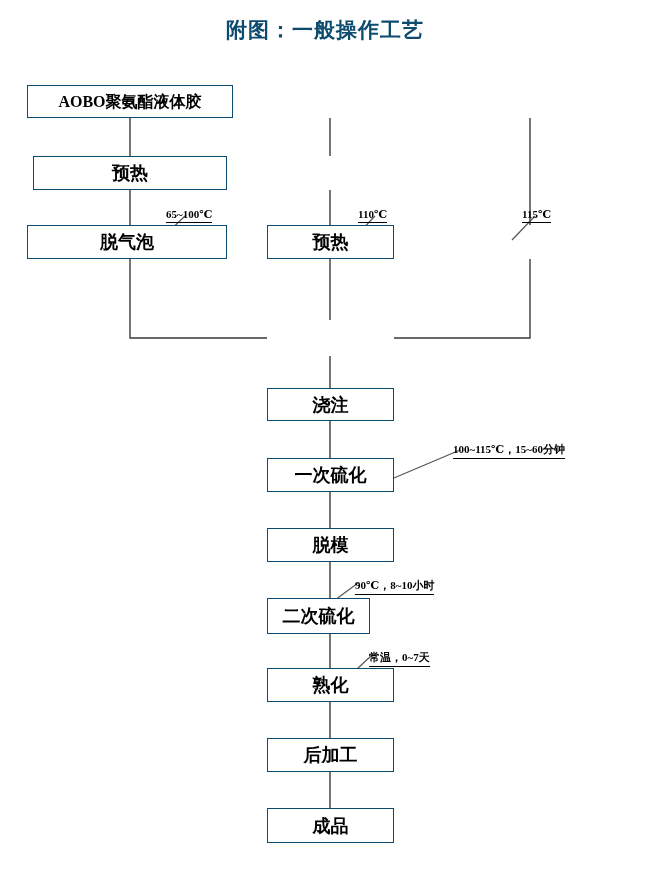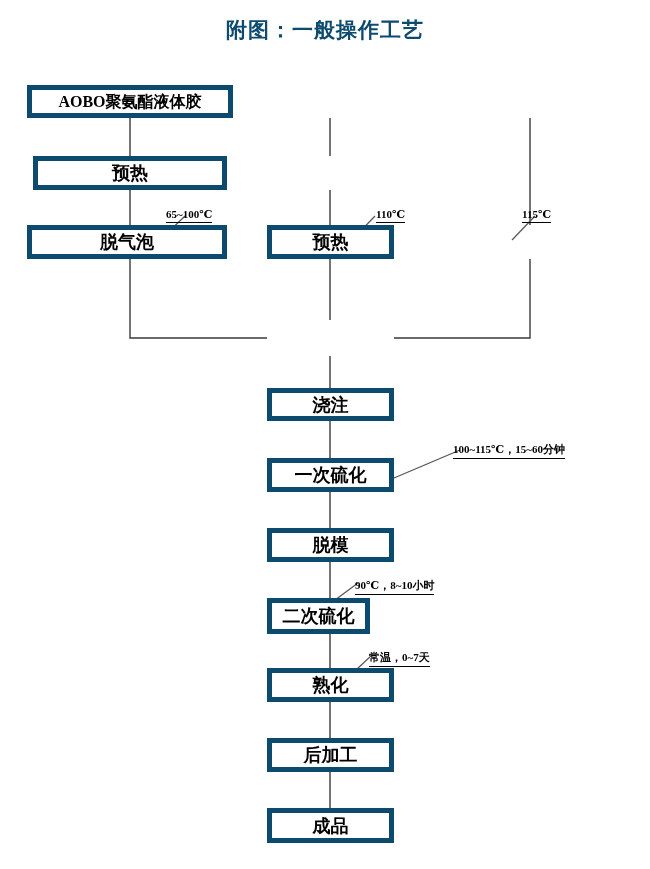--- a/index.html
+++ b/index.html
@@ -25,21 +25,21 @@
     text-align: center;
     font-size: 21px;
     font-weight: bold;
     letter-spacing: 1px;
     color: #0c4a6e;
     font-family: "Liberation Serif", "DejaVu Serif", serif;
   }
   .node {
     position: absolute;
     box-sizing: border-box;
-    border: 5px solid #0c4a6e;
+    border: 1px solid #0c4a6e;
     background: #ffffff;
     color: #000000;
     display: flex;
     align-items: center;
     justify-content: center;
     font-size: 18px;
     font-weight: bold;
     font-family: "Liberation Serif", "DejaVu Serif", serif;
     line-height: 1;
     white-space: nowrap;
@@ -113,21 +113,21 @@
   </svg>
 
   <div class="node small-text" style="left:27px; top:85px; width:206px; height:33px;">AOBO聚氨酯液体胶</div>
 
   <div class="node" style="left:33px; top:156px; width:194px; height:34px;">预热</div>
 
   <div class="node" style="left:27px; top:225px; width:200px; height:34px;">脱气泡</div>
   <div class="node" style="left:267px; top:225px; width:127px; height:34px;">预热</div>
 
   <div class="annot" style="left:166px; top:208px;">65~100℃</div>
-  <div class="annot" style="left:376px; top:208px;">110℃</div>
+  <div class="annot" style="left:358px; top:208px;">110℃</div>
   <div class="annot" style="left:522px; top:208px;">115℃</div>
 
   <div class="node" style="left:267px; top:388px; width:127px; height:33px;">浇注</div>
   <div class="node" style="left:267px; top:458px; width:127px; height:34px;">一次硫化</div>
   <div class="node" style="left:267px; top:528px; width:127px; height:34px;">脱模</div>
   <div class="node" style="left:267px; top:598px; width:103px; height:36px;">二次硫化</div>
   <div class="node" style="left:267px; top:668px; width:127px; height:34px;">熟化</div>
   <div class="node" style="left:267px; top:738px; width:127px; height:34px;">后加工</div>
   <div class="node" style="left:267px; top:808px; width:127px; height:35px;">成品</div>
 

